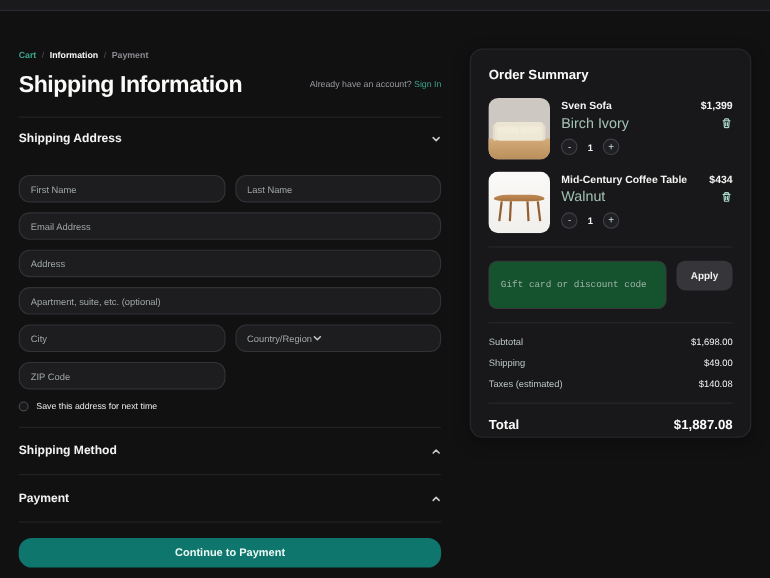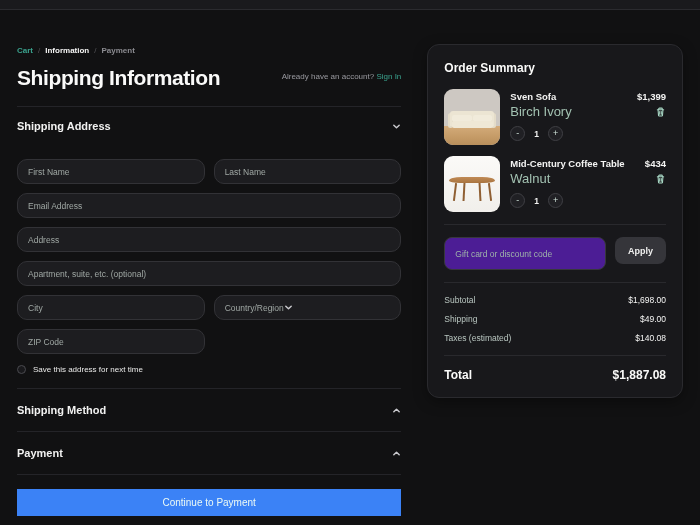--- a/index.html
+++ b/index.html
@@ -50,22 +50,22 @@
   .select-field { display:flex; align-items:center; cursor:pointer; }
   .select-label { color:#a0a8a4; font-size:8.5px; }
 
   .checkbox-row { margin-top:11px; display:flex; align-items:center; gap:7px; cursor:pointer; }
   .check-circle { width:9px; height:9px; border-radius:50%; border:1px solid #4a4a4f; background:#19191c; flex:none; }
   .checkbox-label { font-size:8px; color:#e9e9e8; }
 
   .d2 { margin-top:14px; }
   .collapsed { height:42px; }
   .continue-btn {
-    margin-top:14px; width:100%; height:27px; border:none; border-radius:0;
-    background:#3b82f6; color:#ecfaf5; font-size:10px; font-weight:normal; cursor:pointer;
+    margin-top:14px; width:100%; height:27px; border:none; border-radius:12px;
+    background:#0f766e; color:#ecfaf5; font-size:10px; font-weight:bold; cursor:pointer;
     font-family:"Liberation Sans","DejaVu Sans",sans-serif;
   }
 
   
   .panel {
     width:259px; margin-top:34px; height:354px;
     background:#18181b; border:1px solid #2a2a2e; border-radius:12px;
     padding:16px; box-shadow:0 4px 14px rgba(0,0,0,.35);
   }
   .os-title { font-size:12px; font-weight:800; margin-bottom:14px; color:#fafaf9; }
@@ -87,23 +87,23 @@
     width:15px; height:15px; border-radius:50%; background:#202024; border:1px solid #3f3f44;
     color:#cfe2d9; font-size:9px; line-height:1; display:flex; align-items:center; justify-content:center;
     cursor:pointer; font-family:"Liberation Sans","DejaVu Sans",sans-serif; padding:0 0 1px 0;
   }
   .qty { font-size:8.5px; font-weight:bold; color:#f2f2f1; }
 
   .panel-divider { border-top:1px solid #29292d; margin:12px 0; }
 
   .gift-row { display:flex; gap:9px; }
   .gift-input {
-    flex:1; height:33px; background:#4c1d95; border:1px solid #38383c; border-radius:8px;
+    flex:1; height:44px; background:#14532d; border:1px solid #38383c; border-radius:8px;
     color:#e8e8e6; font-size:8.5px; padding:0 10px; outline:none;
-    font-family:Liberation Sans, sans-serif;
+    font-family:Liberation Mono, monospace;
   }
   .gift-input::placeholder { color:#9fb3aa; opacity:1; }
   .apply-btn {
     height:27px; padding:0 13px; background:#35353a; border:none; border-radius:8px;
     color:#f0f0ef; font-size:9px; font-weight:bold; cursor:pointer;
     font-family:"Liberation Sans","DejaVu Sans",sans-serif;
   }
 
   .total-line { display:flex; justify-content:space-between; align-items:center; margin-bottom:9px; }
   .total-line:last-child { margin-bottom:0; }

